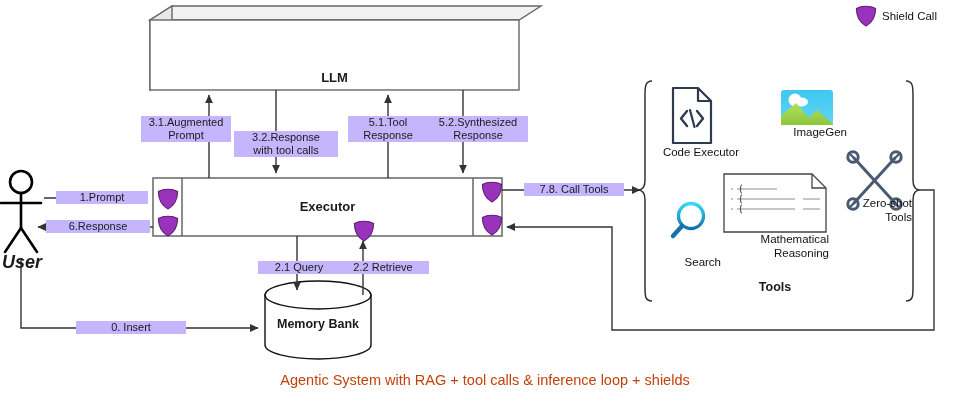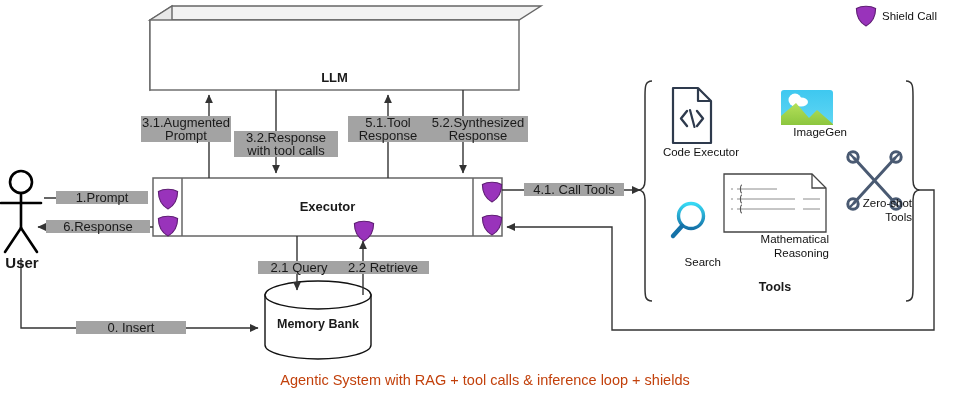--- a/index.html
+++ b/index.html
@@ -1,26 +1,26 @@
 <!DOCTYPE html>
 <html><head>
 <meta charset="utf-8">
 <style>
   html,body{margin:0;padding:0;background:#ffffff;}
   body{width:970px;height:411px;position:relative;overflow:hidden;
        font-family:"Liberation Sans",sans-serif;color:#000;}
   .stage{position:absolute;left:0;top:0;width:970px;height:411px;}
   svg.layer{position:absolute;left:0;top:0;width:970px;height:411px;overflow:visible;}
-  .lbl{position:absolute;font-size:13px;line-height:13px;color:#1a1a1a;
-       text-align:center;white-space:pre;background:#a3a3a3;}
+  .lbl{position:absolute;font-size:11px;line-height:13px;color:#1a1a1a;
+       text-align:center;white-space:pre;background:#c4b5fd;}
   .lbl.nb{background:transparent;}
   .t-llm{font-size:13px;font-weight:bold;}
   .t-exec{font-size:13px;font-weight:bold;}
   .t-mem{font-size:12.5px;font-weight:bold;}
-  .t-user{font-size:15px;font-weight:bold;}
+  .t-user{font-size:18px;font-weight:bold;font-style:italic;}
   .t-tools{font-size:12.5px;font-weight:bold;}
   .icoLbl{position:absolute;font-size:11.5px;line-height:13.5px;text-align:right;color:#111;}
   .caption{position:absolute;left:0;top:372px;width:970px;text-align:center;
            font-size:14.5px;color:#c2410c;}
 </style>
 </head>
 <body>
 
 <div class="stage">
 
@@ -199,21 +199,21 @@
 
   <div class="lbl" style="left:234px;top:131px;width:104px;">3.2.Response
 with tool calls</div>
 
   <div class="lbl" style="left:348px;top:116px;width:80px;">5.1.Tool
 Response</div>
 
   <div class="lbl" style="left:428px;top:116px;width:100px;">5.2.Synthesized
 Response</div>
 
-  <div class="lbl" style="left:524px;top:183px;width:100px;">4.1. Call Tools</div>
+  <div class="lbl" style="left:524px;top:183px;width:100px;">7.8. Call Tools</div>
 
 
   <div class="icoLbl" style="left:645px;top:146px;width:94px;">Code Executor</div>
 
   <div class="icoLbl" style="left:767px;top:126px;width:80px;">ImageGen</div>
 
   <div class="icoLbl" style="left:661px;top:256px;width:60px;">Search</div>
 
   <div class="icoLbl" style="left:721px;top:233px;width:108px;">Mathematical
 Reasoning</div>

